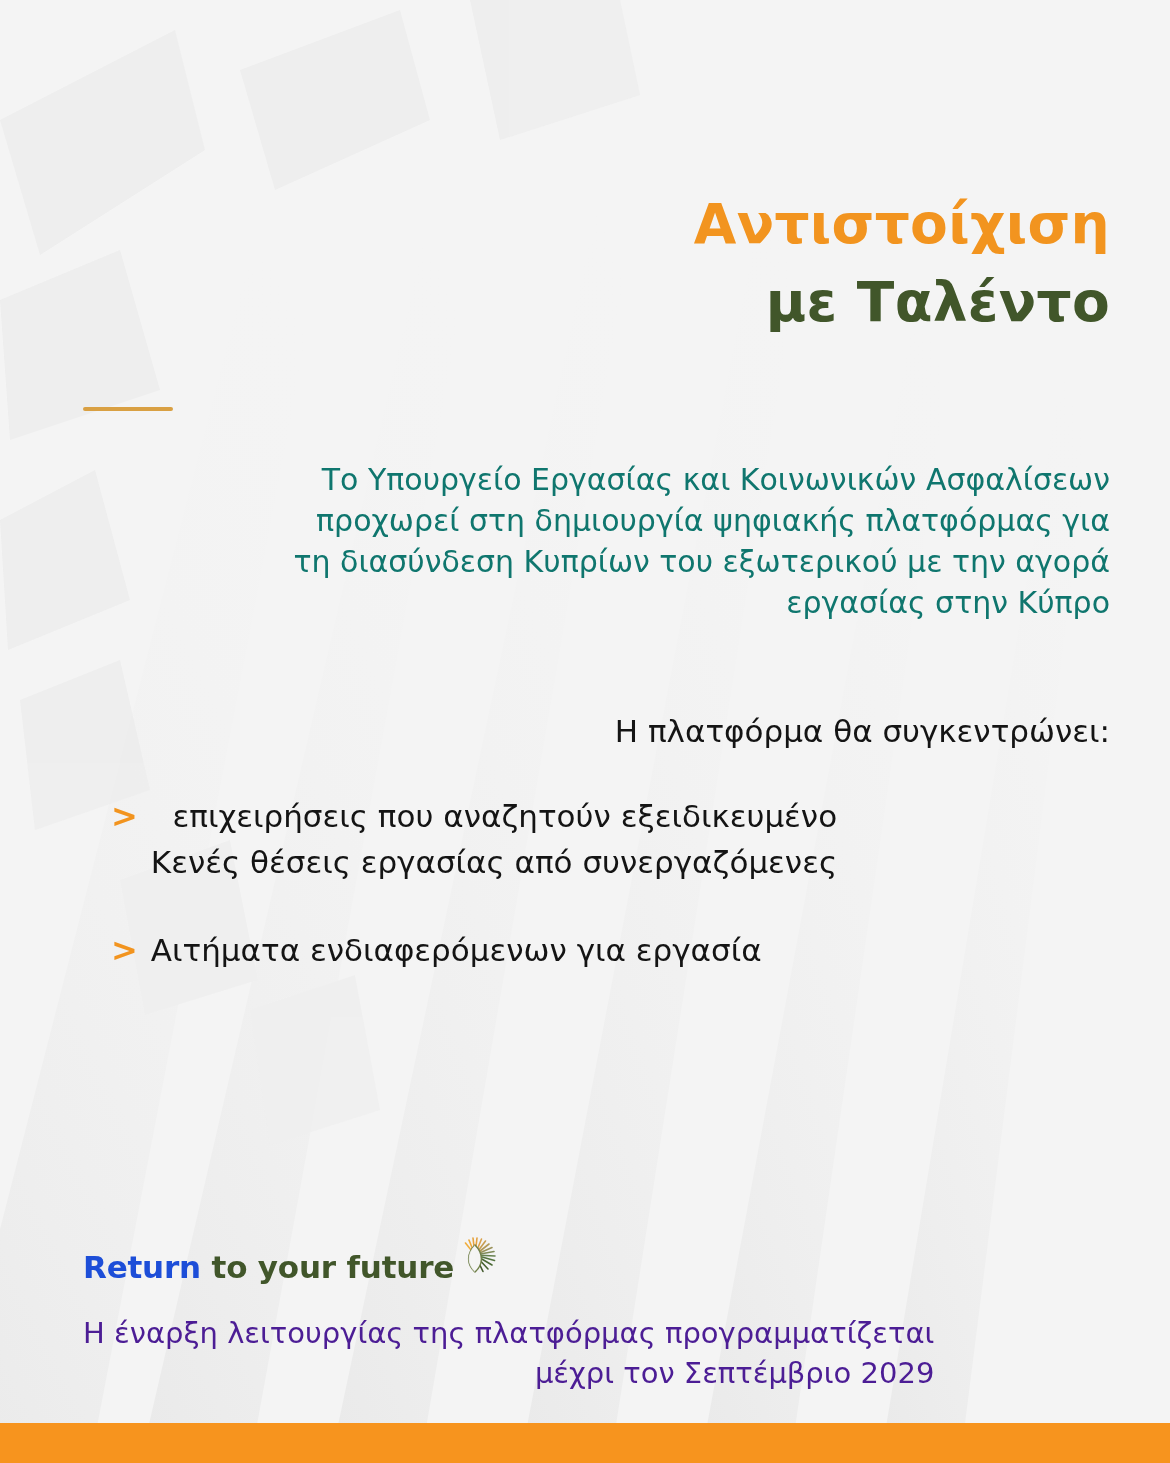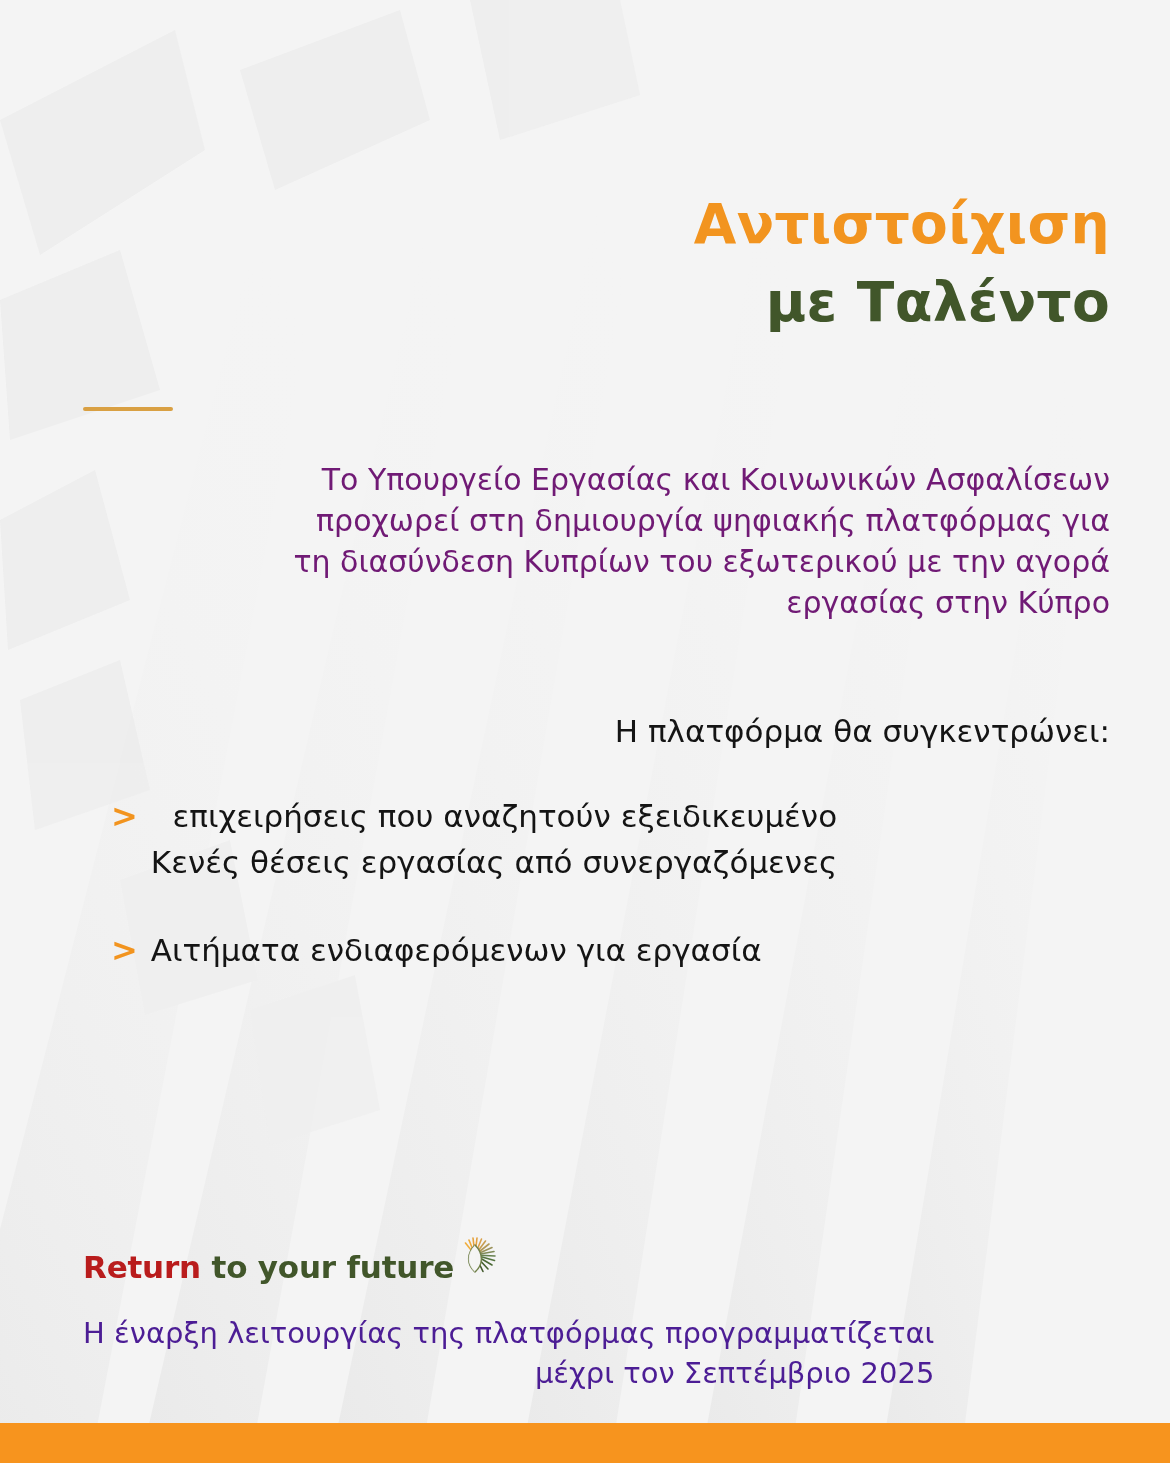--- a/index.html
+++ b/index.html
@@ -62,21 +62,21 @@
     background: #d9a043;
     border-radius: 2px;
     margin-top: 66px;
   }
 
   
   .intro {
     margin-top: 48px;
     font-size: 30px;
     line-height: 41px;
-    color: #701a75;
+    color: #0f766e;
     font-weight: 500;
     margin-left: 30px;
   }
   .intro-line { white-space: nowrap; }
 
   
   .lead-in {
     margin-top: 88px;
     font-size: 31px;
     line-height: 40px;
@@ -116,21 +116,21 @@
     display: flex;
     align-items: flex-start;
   }
   .logo-text {
     font-size: 31px;
     font-weight: bold;
     line-height: 38px;
     letter-spacing: -0.2px;
     white-space: nowrap;
   }
-  .logo-return { color: #b91c1c; }
+  .logo-return { color: #1d4ed8; }
   .logo-rest   { color: #41562a; }
   .logo-mark {
     margin-left: -2px;
     margin-top: -16px;
     flex: 0 0 auto;
   }
 
   
   .closing {
     position: absolute;
@@ -252,18 +252,18 @@
           </g>
           <path d="M 0,14 C -8,7 -9,-4 0,-13 C 9,-4 8,7 0,14 Z" fill="#f4f4f4" stroke="#6f7f48" stroke-width="1.4"></path>
           <path d="M 0,14 C -8,7 -9,-4 0,-13 L 0,14 Z" fill="#f4f4f4" opacity="0.85"></path>
         </g>
       </svg>
     </span>
   </div>
 
   <div class="closing">
     <span class="l">Η έναρξη λειτουργίας της πλατφόρμας προγραμματίζεται</span>
-    <span class="l">μέχρι τον Σεπτέμβριο 2025</span>
+    <span class="l">μέχρι τον Σεπτέμβριο 2029</span>
   </div>
 
   <div class="bottom-bar"></div>
 
 </div>
 
 </body></html>

